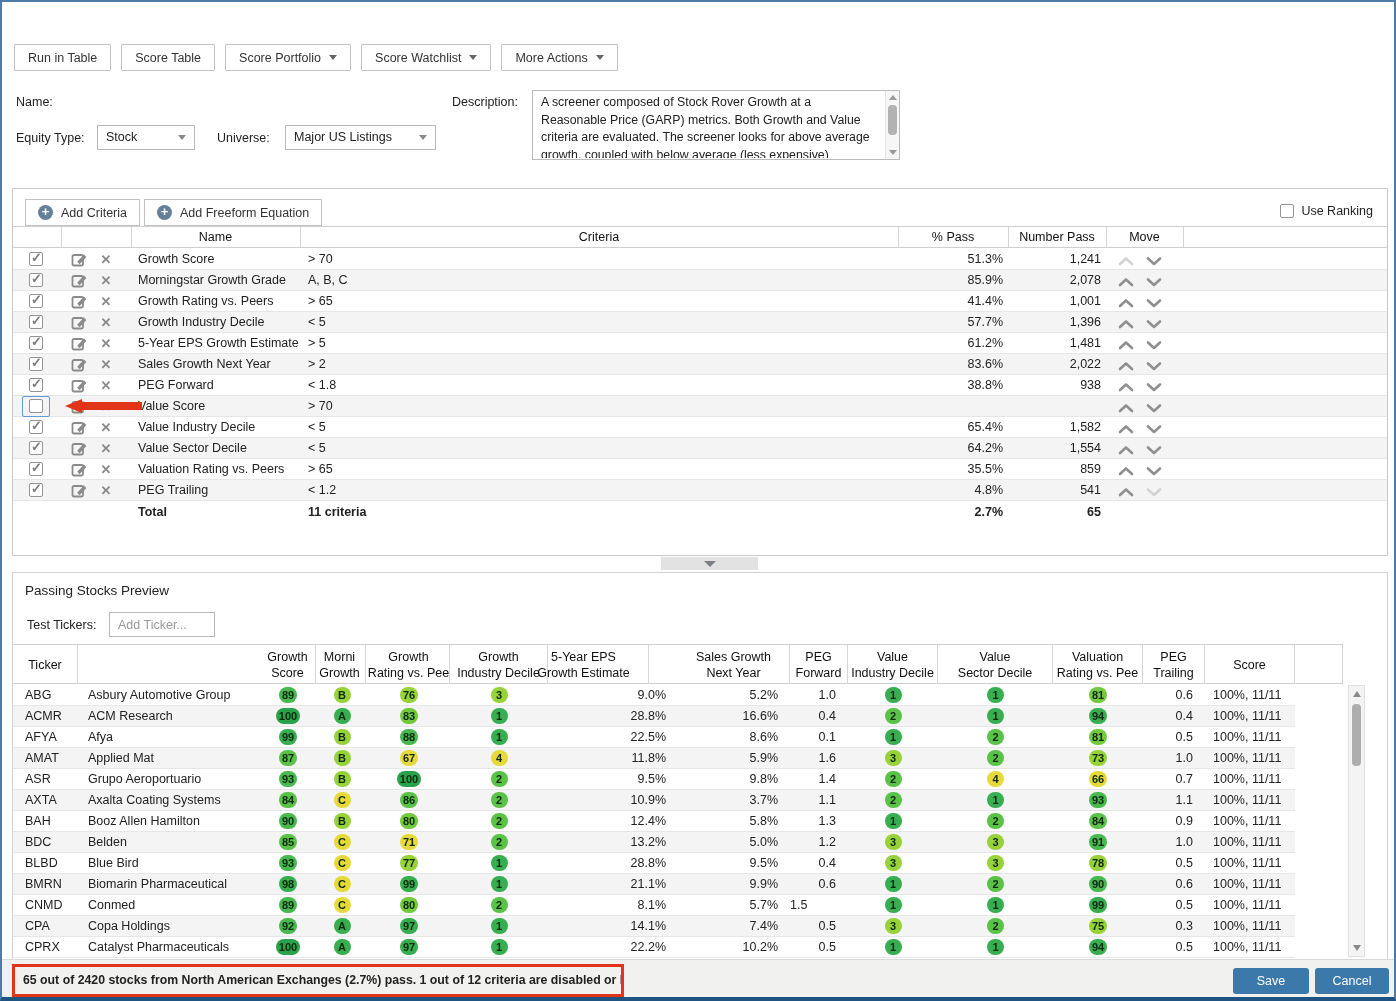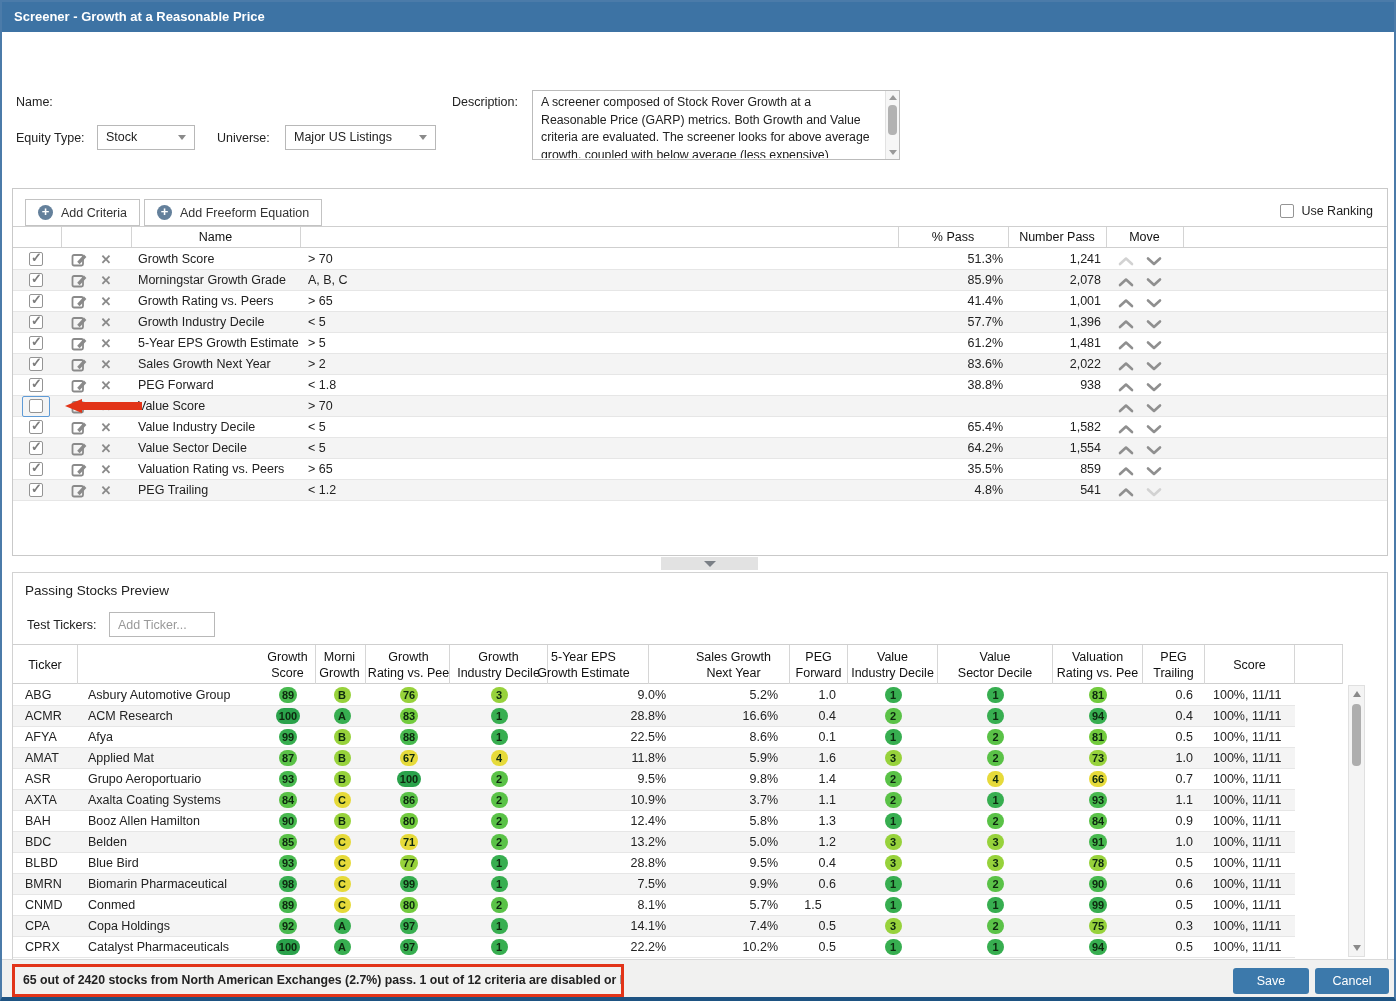--- a/index.html
+++ b/index.html
@@ -106,22 +106,41 @@
   .btn-save { left:1231px; width:76px; }
   .btn-cancel { left:1313px; width:74px; }
 
   input::placeholder { color:#999; }
 </style>
 </head>
 <body>
 
 <div id="window">
 
-  <div class="titlebar">Screener - Growth at a Reasonable Price</div>
-
+
+  <div class="toolbar">
+      <div class="tb-btn">
+        <span>Run in Table</span>
+      </div>
+      <div class="tb-btn">
+        <span>Score Table</span>
+      </div>
+      <div class="tb-btn">
+        <span>Score Portfolio</span>
+        <span class="dd-arrow"></span>
+      </div>
+      <div class="tb-btn">
+        <span>Score Watchlist</span>
+        <span class="dd-arrow"></span>
+      </div>
+      <div class="tb-btn">
+        <span>More Actions</span>
+        <span class="dd-arrow"></span>
+      </div>
+    </div>
 
   <div class="lbl" style="left:14px;top:93px;">Name:</div>
   <div class="lbl" style="left:450px;top:93px;">Description:</div>
   <div class="descbox">
     <div class="desc-text">A screener composed of Stock Rover Growth at a Reasonable Price (GARP) metrics. Both Growth and Value criteria are evaluated. The screener looks for above average growth, coupled with below average (less expensive) valuation.</div>
     <div class="desc-scroll">
       <div class="sc-up"></div>
       <div class="sc-thumb"></div>
       <div class="sc-dn"></div>
     </div>
@@ -146,20 +165,21 @@
       <span class="plus">+</span>
       <span>Add Freeform Equation</span>
     </div>
     <div class="use-ranking">
       <span class="cbox"></span>
       <span>Use Ranking</span>
     </div>
 
     <div class="crit-head">
       <div class="hc" style="left:118px;width:169px;">Name</div>
+      <div class="hc" style="left:287px;width:598px;">Criteria</div>
       <div class="hc" style="left:885px;width:110px;">% Pass</div>
       <div class="hc" style="left:995px;width:98px;">Number Pass</div>
       <div class="hc" style="left:1093px;width:77px;">Move</div>
       <div class="vsep" style="left:48px"></div>
         <div class="vsep" style="left:118px"></div>
       <div class="vsep" style="left:287px"></div>
         <div class="vsep" style="left:885px"></div>
       <div class="vsep" style="left:995px"></div>
         <div class="vsep" style="left:1093px"></div>
       <div class="vsep" style="left:1170px"></div>
@@ -379,20 +399,26 @@
           <span class="cell cr-name">PEG Trailing</span>
           <span class="cell cr-crit">&lt; 1.2</span>
           <span class="cell cr-pct">4.8%</span>
           <span class="cell cr-num">541</span>
           <span class="mv mv-up"><svg width="16" height="10" viewBox="0 0 16 10">
               <path d="M2 8 L8 2.5 L14 8" fill="none" stroke="#8f8f8f" stroke-width="2.6" stroke-linecap="round" stroke-linejoin="round"></path>
             </svg></span>
           <span class="mv mv-dn"><svg width="16" height="10" viewBox="0 0 16 10">
               <path d="M2 2.5 L8 8 L14 2.5" fill="none" stroke="#d2d2d2" stroke-width="2.6" stroke-linecap="round" stroke-linejoin="round"></path>
             </svg></span>
+        </div>
+        <div class="trow">
+          <span class="cell cr-name" style="position: absolute; left: 125px; line-height: 22px;">Total</span>
+          <span class="cell cr-crit" style="position: absolute; left: 295px; line-height: 22px;">11 criteria</span>
+          <span class="cell cr-pct" style="position: absolute; left: 885px; width: 105px; text-align: right; line-height: 22px;">2.7%</span>
+          <span class="cell cr-num" style="position: absolute; left: 995px; width: 93px; text-align: right; line-height: 22px;">65</span>
         </div>
       </div>
   </div>
 
   <div class="splitter">
     <div class="tri"></div>
   </div>
 
   <div class="prev-panel">
     <div class="prev-title">Passing Stocks Preview</div>
@@ -596,39 +622,39 @@
           <div class="pcell" style="left: 1130px; width: 62px; text-align: right; padding-right: 12px;">0.5</div>
           <div class="pcell" style="left: 1192px; width: 90px; padding-left: 8px;">100%, 11/11</div>
         </div>
         <div class="prow alt">
           <div class="pcell" style="left: 0px; width: 65px; padding-left: 12px;">BMRN</div>
           <div class="pcell" style="left: 65px; width: 182px; padding-left: 10px;">Biomarin Pharmaceutical</div>
           <div class="pcell" style="left: 247px; width: 56px; text-align: center;"><span class="badge" style="background: rgb(55, 174, 80);">98</span></div>
           <div class="pcell" style="left: 303px; width: 52px; text-align: center;"><span class="badge" style="background: rgb(230, 218, 58);">C</span></div>
           <div class="pcell" style="left: 355px; width: 82px; text-align: center;"><span class="badge" style="background: rgb(55, 174, 80);">99</span></div>
           <div class="pcell" style="left: 437px; width: 98px; text-align: center;"><span class="badge" style="background: rgb(55, 174, 80);">1</span></div>
-          <div class="pcell" style="left: 535px; width: 130px; text-align: right; padding-right: 12px;">7.5%</div>
+          <div class="pcell" style="left: 535px; width: 130px; text-align: right; padding-right: 12px;">21.1%</div>
           <div class="pcell" style="left: 665px; width: 112px; text-align: right; padding-right: 12px;">9.9%</div>
           <div class="pcell" style="left: 777px; width: 58px; text-align: right; padding-right: 12px;">0.6</div>
           <div class="pcell" style="left: 835px; width: 90px; text-align: center;"><span class="badge" style="background: rgb(55, 174, 80);">1</span></div>
           <div class="pcell" style="left: 925px; width: 115px; text-align: center;"><span class="badge" style="background: rgb(90, 194, 71);">2</span></div>
           <div class="pcell" style="left: 1040px; width: 90px; text-align: center;"><span class="badge" style="background: rgb(71, 185, 78);">90</span></div>
           <div class="pcell" style="left: 1130px; width: 62px; text-align: right; padding-right: 12px;">0.6</div>
           <div class="pcell" style="left: 1192px; width: 90px; padding-left: 8px;">100%, 11/11</div>
         </div>
         <div class="prow">
           <div class="pcell" style="left: 0px; width: 65px; padding-left: 12px;">CNMD</div>
           <div class="pcell" style="left: 65px; width: 182px; padding-left: 10px;">Conmed</div>
           <div class="pcell" style="left: 247px; width: 56px; text-align: center;"><span class="badge" style="background: rgb(71, 185, 78);">89</span></div>
           <div class="pcell" style="left: 303px; width: 52px; text-align: center;"><span class="badge" style="background: rgb(230, 218, 58);">C</span></div>
           <div class="pcell" style="left: 355px; width: 82px; text-align: center;"><span class="badge" style="background: rgb(114, 203, 61);">80</span></div>
           <div class="pcell" style="left: 437px; width: 98px; text-align: center;"><span class="badge" style="background: rgb(90, 194, 71);">2</span></div>
           <div class="pcell" style="left: 535px; width: 130px; text-align: right; padding-right: 12px;">8.1%</div>
           <div class="pcell" style="left: 665px; width: 112px; text-align: right; padding-right: 12px;">5.7%</div>
-          <div class="pcell" style="left: 777px; width: 58px; text-align: center; padding-right: 12px;">1.5</div>
+          <div class="pcell" style="left: 777px; width: 58px; text-align: left; padding-right: 12px;">1.5</div>
           <div class="pcell" style="left: 835px; width: 90px; text-align: center;"><span class="badge" style="background: rgb(55, 174, 80);">1</span></div>
           <div class="pcell" style="left: 925px; width: 115px; text-align: center;"><span class="badge" style="background: rgb(55, 174, 80);">1</span></div>
           <div class="pcell" style="left: 1040px; width: 90px; text-align: center;"><span class="badge" style="background: rgb(55, 174, 80);">99</span></div>
           <div class="pcell" style="left: 1130px; width: 62px; text-align: right; padding-right: 12px;">0.5</div>
           <div class="pcell" style="left: 1192px; width: 90px; padding-left: 8px;">100%, 11/11</div>
         </div>
         <div class="prow alt">
           <div class="pcell" style="left: 0px; width: 65px; padding-left: 12px;">CPA</div>
           <div class="pcell" style="left: 65px; width: 182px; padding-left: 10px;">Copa Holdings</div>
           <div class="pcell" style="left: 247px; width: 56px; text-align: center;"><span class="badge" style="background: rgb(71, 185, 78);">92</span></div>

